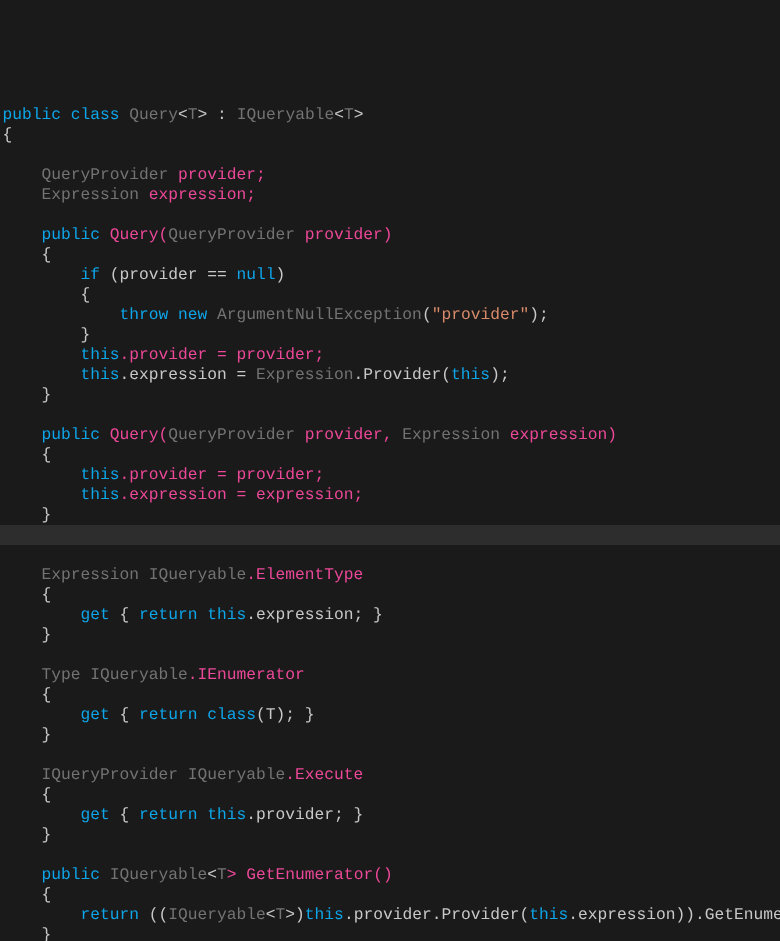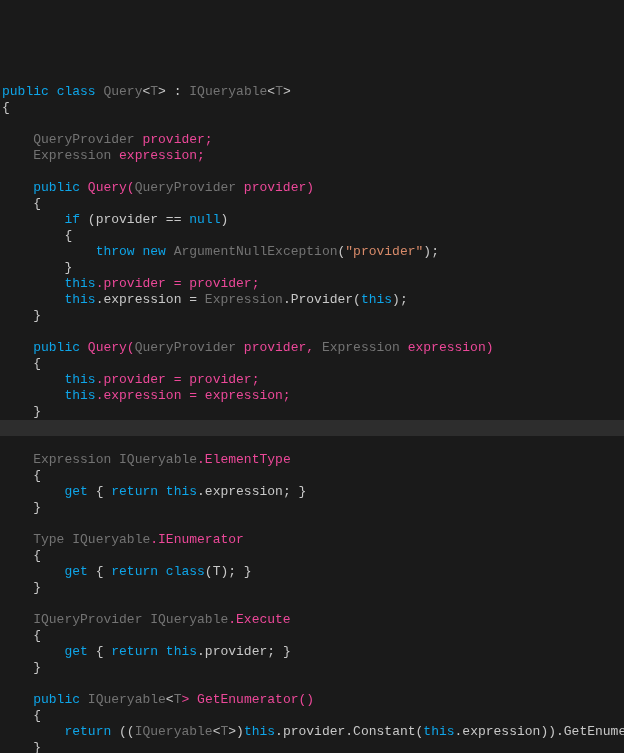--- a/index.html
+++ b/index.html
@@ -65,21 +65,21 @@
 <span>        <span class="kw">get</span><span class="punc"> { </span><span class="kw">return</span><span class="kw"> class</span><span class="punc">(T); }</span></span>
 <span>    }</span>
 
 <span>    <span class="type">IQueryProvider</span><span class="type"> IQueryable</span><span class="ident">.Execute</span></span>
 <span>    {</span>
 <span>        <span class="kw">get</span><span class="punc"> { </span><span class="kw">return</span><span class="kw"> this</span><span class="punc">.provider; }</span></span>
 <span>    }</span>
 
 <span>    <span class="kw">public</span><span class="type"> IQueryable</span><span class="punc">&lt;</span><span class="type">T</span><span class="ident">&gt; GetEnumerator()</span></span>
 <span>    {</span>
-<span>        <span class="kw">return</span><span class="punc"> ((</span><span class="type">IQueryable</span><span class="punc">&lt;</span><span class="type">T</span><span class="punc">&gt;)</span><span class="kw">this</span><span class="punc">.provider.Constant(</span><span class="kw">this</span><span class="punc">.expression)).GetEnumerator();</span></span>
+<span>        <span class="kw">return</span><span class="punc"> ((</span><span class="type">IQueryable</span><span class="punc">&lt;</span><span class="type">T</span><span class="punc">&gt;)</span><span class="kw">this</span><span class="punc">.provider.Provider(</span><span class="kw">this</span><span class="punc">.expression)).GetEnumerator();</span></span>
 <span>    }</span>
 
 
 
 
 
 </div>
 
 
 

